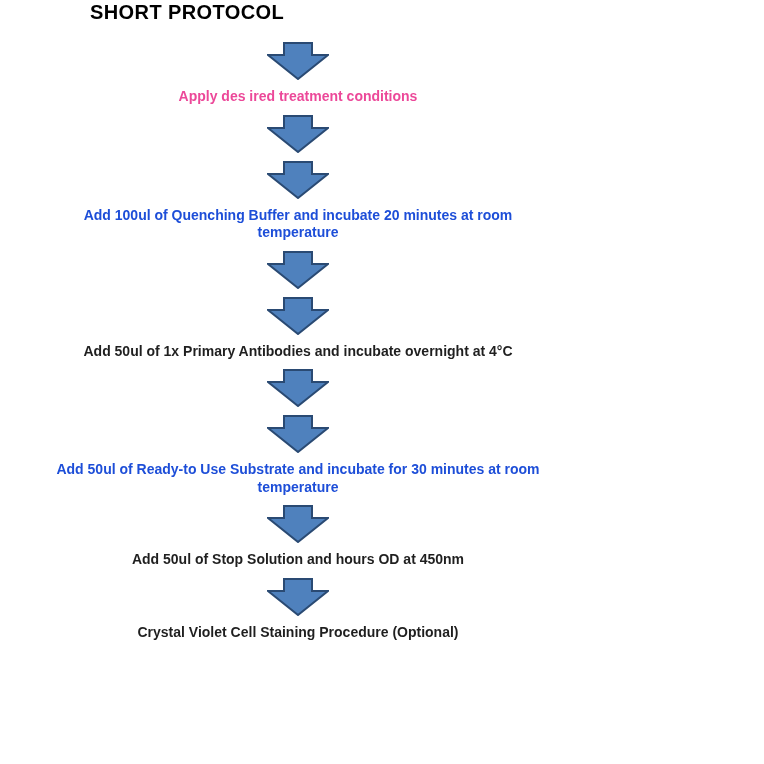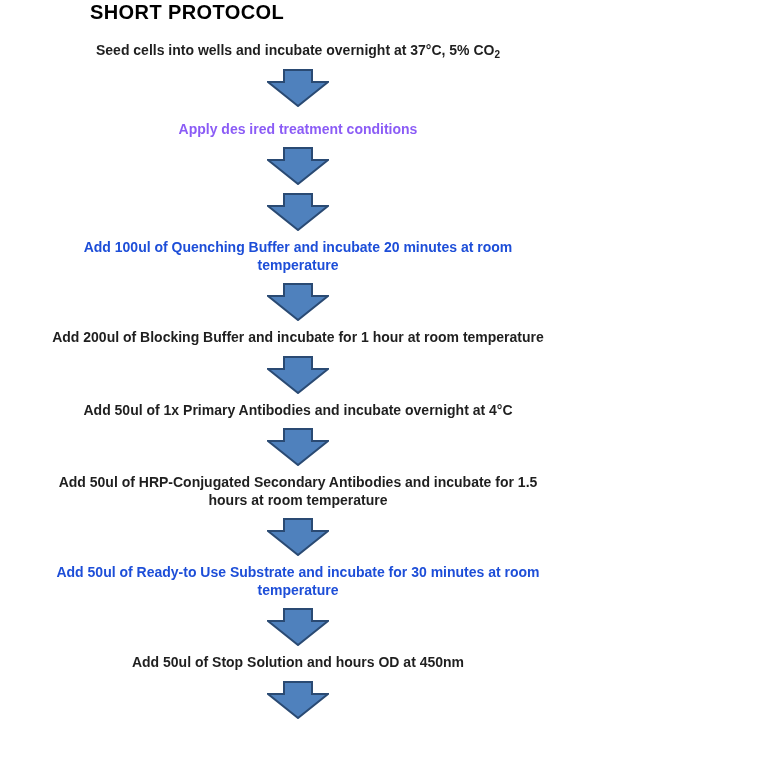--- a/index.html
+++ b/index.html
@@ -67,77 +67,75 @@
     stroke-width: 2;
     stroke-linejoin: miter;
   }
 </style>
 </head>
 <body style="background: rgb(255, 255, 255);">
 
 <div class="canvas">
   <div class="title">SHORT PROTOCOL</div>
   <div class="flow" id="flow">
-  <div class="step" style="color: rgb(31, 31, 31);">Seed cells into wells and incubate overnight at 37°C, 5% CO<sub>2</sub></div>
   <div class="arrow-wrap">
     <svg class="arrow" width="62" height="38" viewBox="0 0 62 38" aria-hidden="true">
       <polygon points="17,1 45,1 45,13 61,13 31,37 1,13 17,13"></polygon>
     </svg>
   </div>
 
-  <div class="step" style="color: #8b5cf6; margin-top: 6px;">Apply des ired treatment conditions</div>
+  <div class="step" style="color: #ec4899;">Apply des ired treatment conditions</div>
   <div class="arrow-wrap">
     <svg class="arrow" width="62" height="38" viewBox="0 0 62 38" aria-hidden="true">
       <polygon points="17,1 45,1 45,13 61,13 31,37 1,13 17,13"></polygon>
     </svg>
   </div>
 
   <div class="arrow-wrap">
     <svg class="arrow" width="62" height="38" viewBox="0 0 62 38" aria-hidden="true">
       <polygon points="17,1 45,1 45,13 61,13 31,37 1,13 17,13"></polygon>
     </svg>
   </div>
 
   <div class="step" style="color: #1d4ed8;">Add 100ul of Quenching Buffer and incubate 20 minutes at room<br>temperature</div>
   <div class="arrow-wrap">
     <svg class="arrow" width="62" height="38" viewBox="0 0 62 38" aria-hidden="true">
       <polygon points="17,1 45,1 45,13 61,13 31,37 1,13 17,13"></polygon>
     </svg>
   </div>
 
-  <div class="step" style="color: rgb(31, 31, 31);">Add 200ul of Blocking Buffer and incubate for 1 hour at room temperature</div>
   <div class="arrow-wrap">
     <svg class="arrow" width="62" height="38" viewBox="0 0 62 38" aria-hidden="true">
       <polygon points="17,1 45,1 45,13 61,13 31,37 1,13 17,13"></polygon>
     </svg>
   </div>
 
   <div class="step" style="color: rgb(31, 31, 31);">Add 50ul of 1x Primary Antibodies and incubate overnight at 4°C</div>
   <div class="arrow-wrap">
     <svg class="arrow" width="62" height="38" viewBox="0 0 62 38" aria-hidden="true">
       <polygon points="17,1 45,1 45,13 61,13 31,37 1,13 17,13"></polygon>
     </svg>
   </div>
 
-  <div class="step" style="color: rgb(31, 31, 31);">Add 50ul of HRP-Conjugated Secondary Antibodies and incubate for 1.5<br>hours at room temperature</div>
   <div class="arrow-wrap">
     <svg class="arrow" width="62" height="38" viewBox="0 0 62 38" aria-hidden="true">
       <polygon points="17,1 45,1 45,13 61,13 31,37 1,13 17,13"></polygon>
     </svg>
   </div>
 
   <div class="step" style="color: #1d4ed8;">Add 50ul of Ready-to Use Substrate and incubate for 30 minutes at room<br>temperature</div>
   <div class="arrow-wrap">
     <svg class="arrow" width="62" height="38" viewBox="0 0 62 38" aria-hidden="true">
       <polygon points="17,1 45,1 45,13 61,13 31,37 1,13 17,13"></polygon>
     </svg>
   </div>
 
   <div class="step" style="color: rgb(31, 31, 31);">Add 50ul of Stop Solution and hours OD at 450nm</div>
   <div class="arrow-wrap">
     <svg class="arrow" width="62" height="38" viewBox="0 0 62 38" aria-hidden="true">
       <polygon points="17,1 45,1 45,13 61,13 31,37 1,13 17,13"></polygon>
     </svg>
   </div>
 
+  <div class="step" style="color: rgb(31, 31, 31);">Crystal Violet Cell Staining Procedure (Optional)</div>
 
 </div>
 </div>
 
 </body></html>

